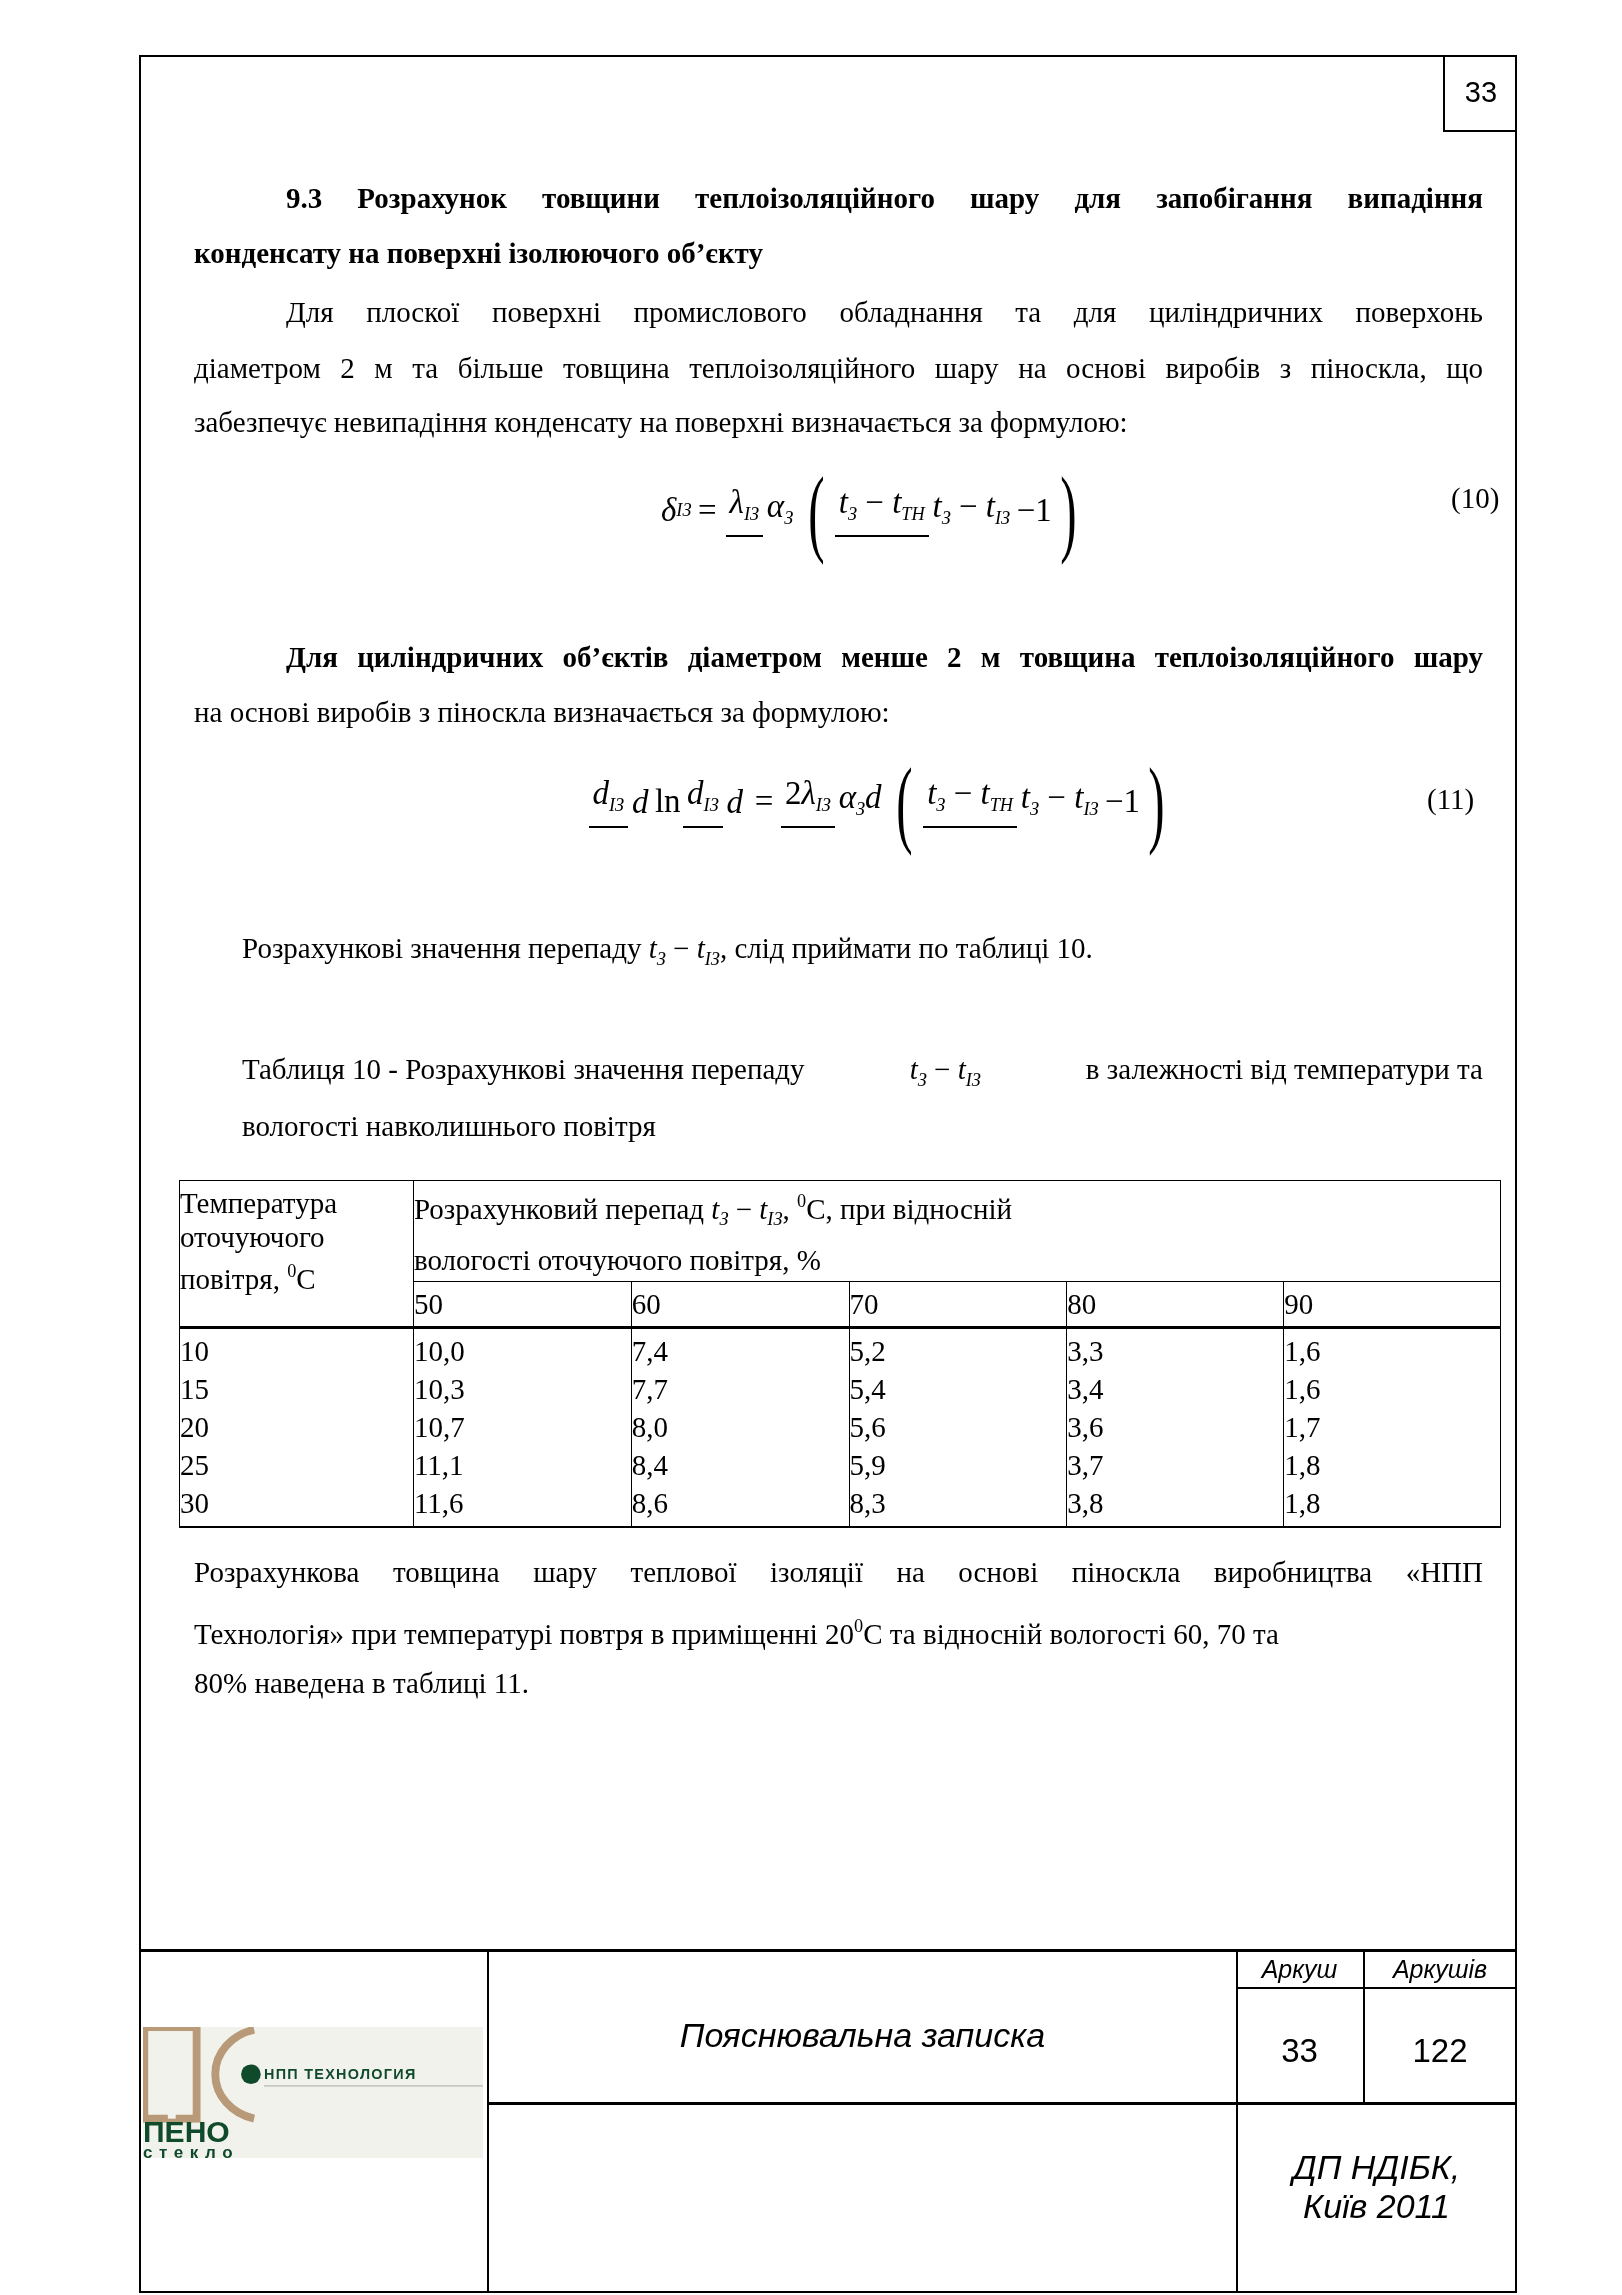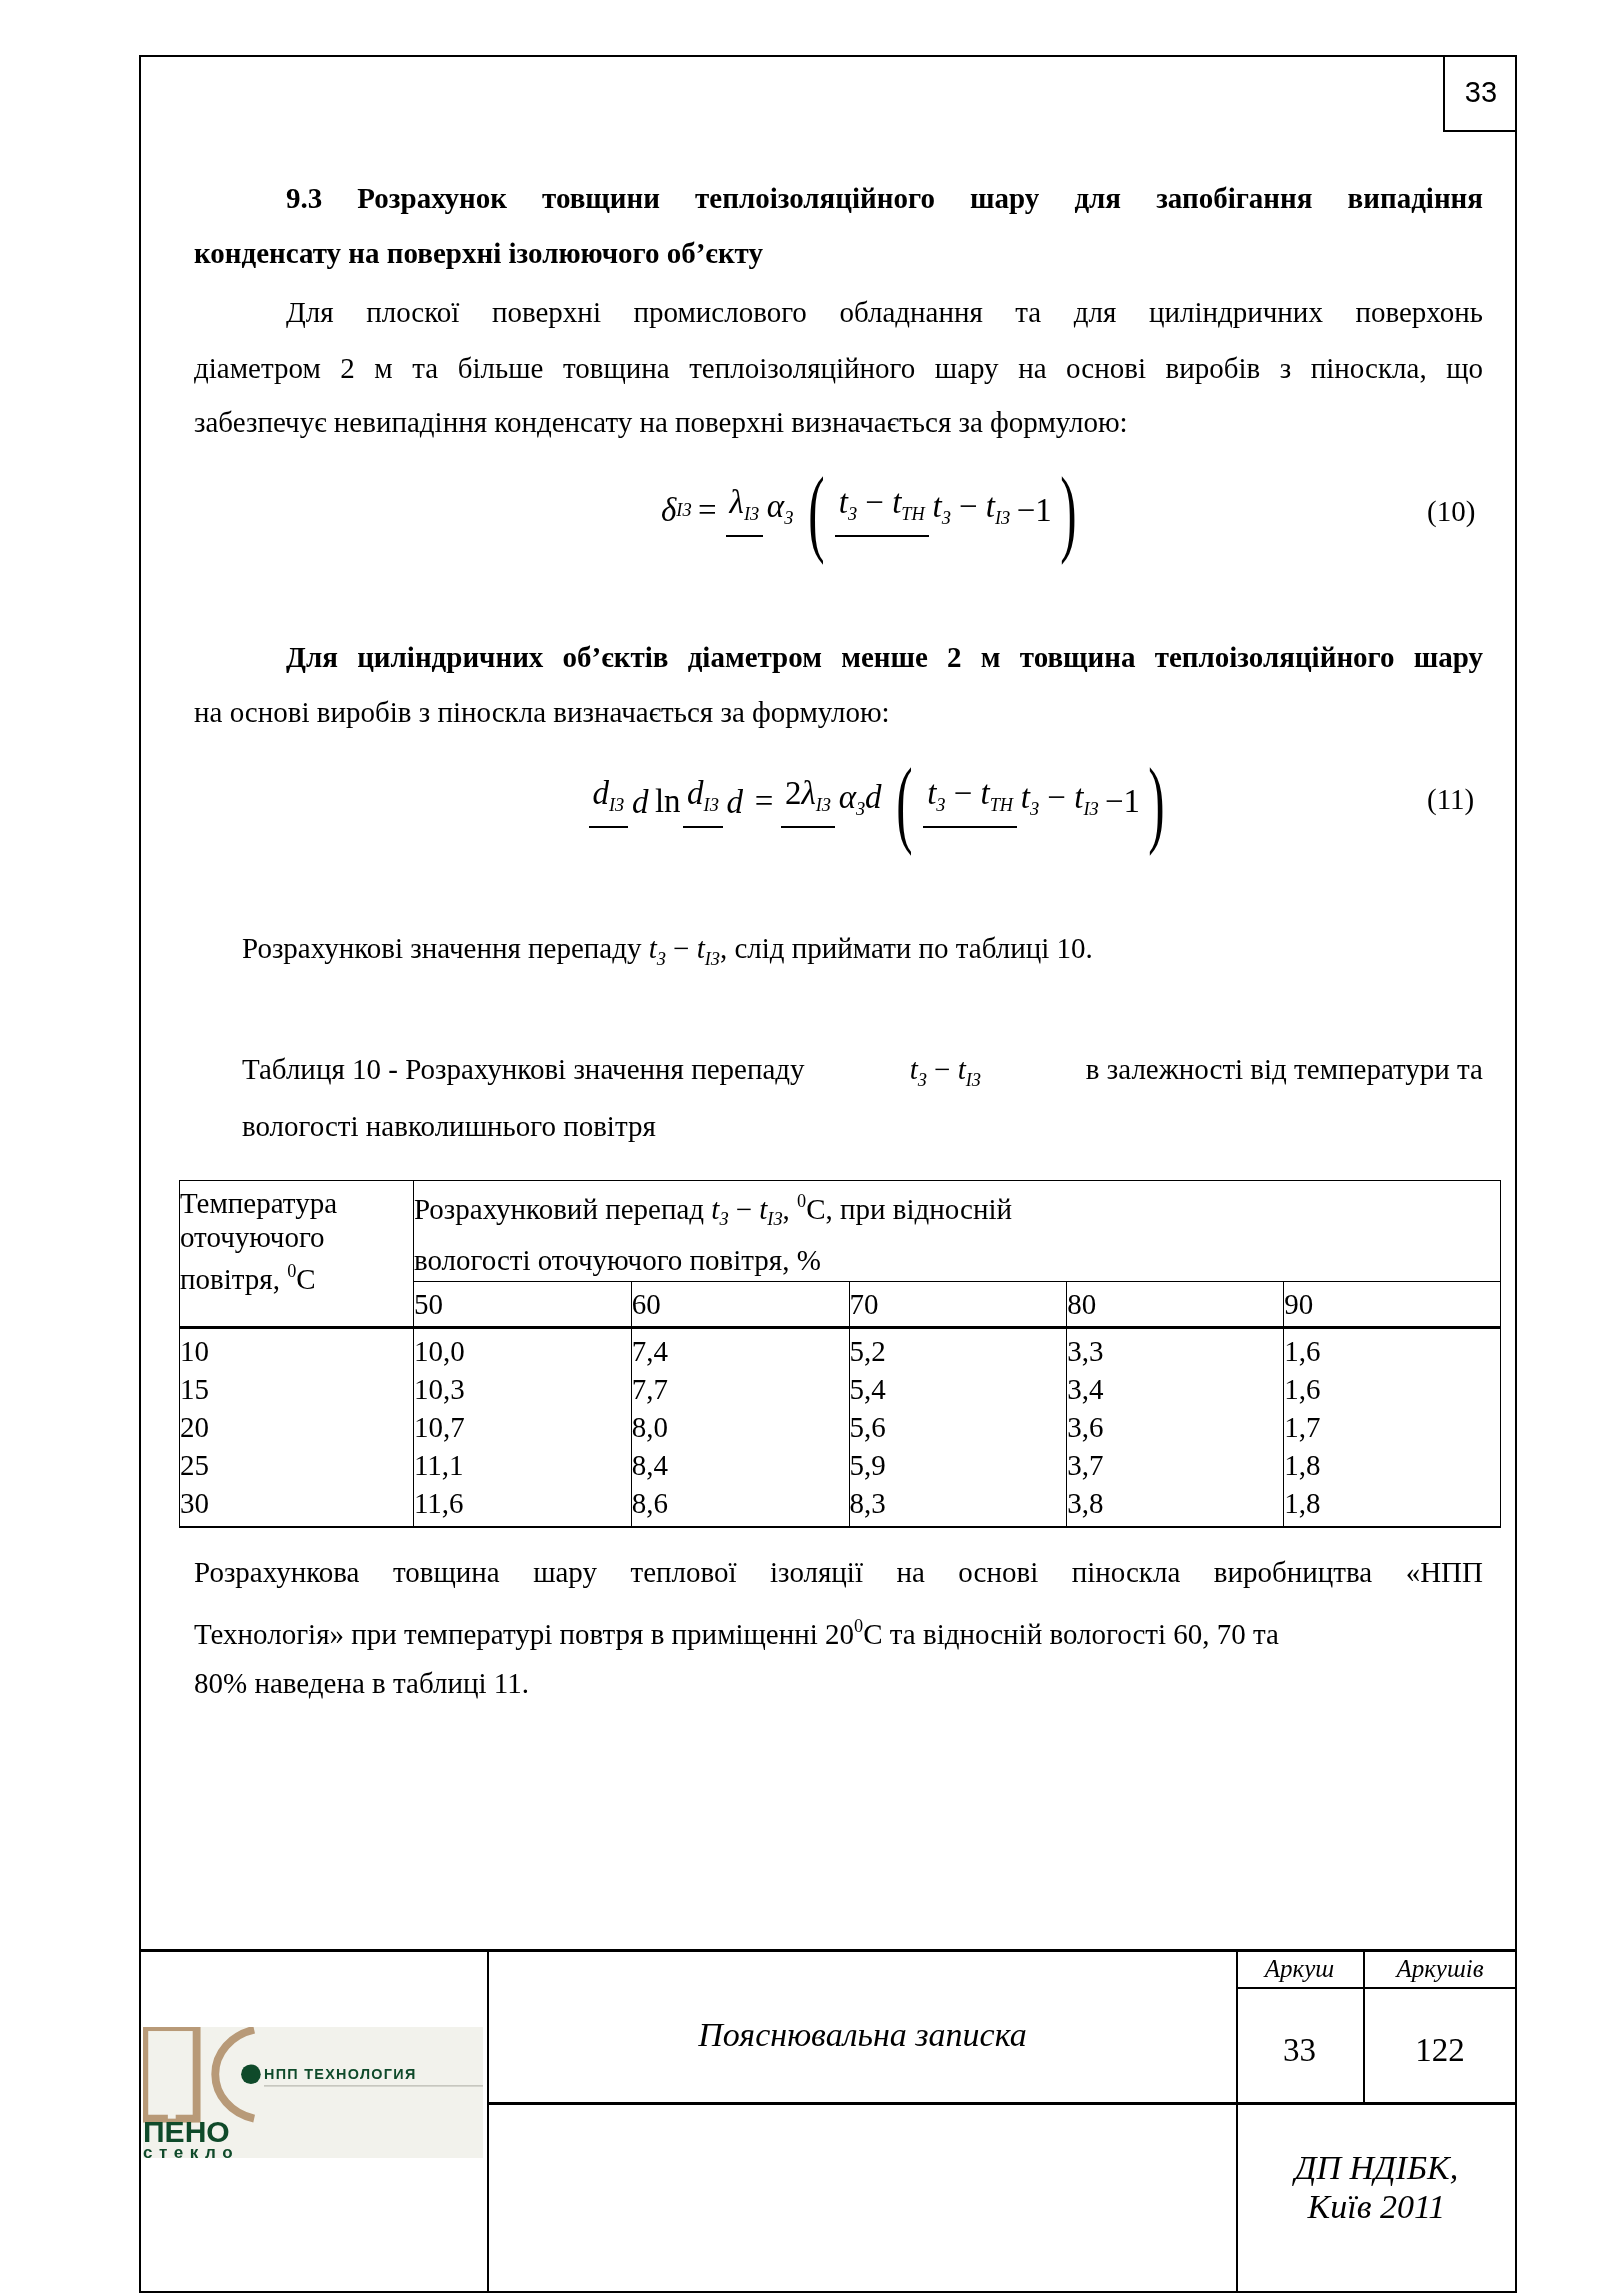--- a/index.html
+++ b/index.html
@@ -15,21 +15,21 @@
   .eqnum { position:absolute; left:1427px; font-size:29px; }
   .frac { display:inline-flex; flex-direction:row; align-items:center; vertical-align:middle; margin:0 2.6px; }
   .frac .num { border-bottom:2px solid #000; padding:0 3.9px 2.6px; line-height:37px; }
   .frac .den { padding:2.6px 3.9px 0; line-height:37px; }
   .paren { font-size:98px; font-weight:100; line-height:98px; vertical-align:middle; transform:scaleX(0.5); display:inline-block; }
   .eq { position:absolute; font-size:33px; display:flex; align-items:center; white-space:nowrap; }
   table.t10 { position:absolute; left:179px; top:1180px; width:1322px; border-collapse:collapse; font-size:29px; }
   table.t10 td { border:1.3px solid #000; text-align:left; padding:0; }
   table.t10 .thick-b { border-bottom:3.3px solid #000; }
   table.t10 .body td { border-top:none; border-bottom:none; line-height:38px; vertical-align:top; }
-  .tb { position:absolute; left:139px; top:1949px; width:1378px; height:344px; border-top:3.3px solid #000; box-sizing:border-box; font-family:Liberation Serif, serif; font-style:italic; }
+  .tb { position:absolute; left:139px; top:1949px; width:1378px; height:344px; border-top:3.3px solid #000; box-sizing:border-box; font-family:Liberation Sans, sans-serif; font-style:italic; }
   .tb .v1 { position:absolute; left:348px; top:0; bottom:0; border-left:2px solid #000; }
   .tb .v2 { position:absolute; left:1097px; top:0; bottom:0; border-left:2px solid #000; }
   .tb .v3 { position:absolute; left:1224px; top:0; height:152px; border-left:2px solid #000; }
   .tb .h1 { position:absolute; left:1097px; right:0; top:35px; border-top:2.6px solid #000; }
   .tb .h2 { position:absolute; left:348px; right:0; top:150px; border-top:3.9px solid #000; }
   .tb .lbl { position:absolute; font-size:26px; }
   .logo { position:absolute; left:143px; top:2027px; width:340px; height:131px; background:#f2f2ec; }
 </style>
 </head>
 <body>
@@ -55,21 +55,21 @@
       <span class="den"><span class="math">α</span><span class="sub">З</span></span>
     </span>
   <span class="paren">(</span>
   <span class="frac">
       <span class="num"><span class="math">t</span><span class="sub">З</span> − <span class="math">t</span><span class="sub">TH</span></span>
       <span class="den"><span class="math">t</span><span class="sub">З</span> − <span class="math">t</span><span class="sub">IЗ</span></span>
     </span>
   <span>−1</span>
   <span class="paren">)</span>
 </div>
-<div class="eqnum" style="top:495px;">(10)</div>
+<div class="eqnum" style="top:482px;margin-left:24px;">(10)</div>
 
 <div class="just" style="left:286px;width:1197px;top:641px;font-weight:bold;">Для циліндричних об’єктів діаметром менше 2 м товщина теплоізоляційного шару</div>
 <div class="txt" style="left:194px;top:698px;">на основі виробів з піноскла визначається за формулою:</div>
 
 <div class="eq" style="left:586px;top:749px;height:105px;">
   <span class="frac">
       <span class="num"><span class="math">d</span><span class="sub">IЗ</span></span>
       <span class="den"><span class="math">d</span></span>
     </span>
   <span>ln</span>

